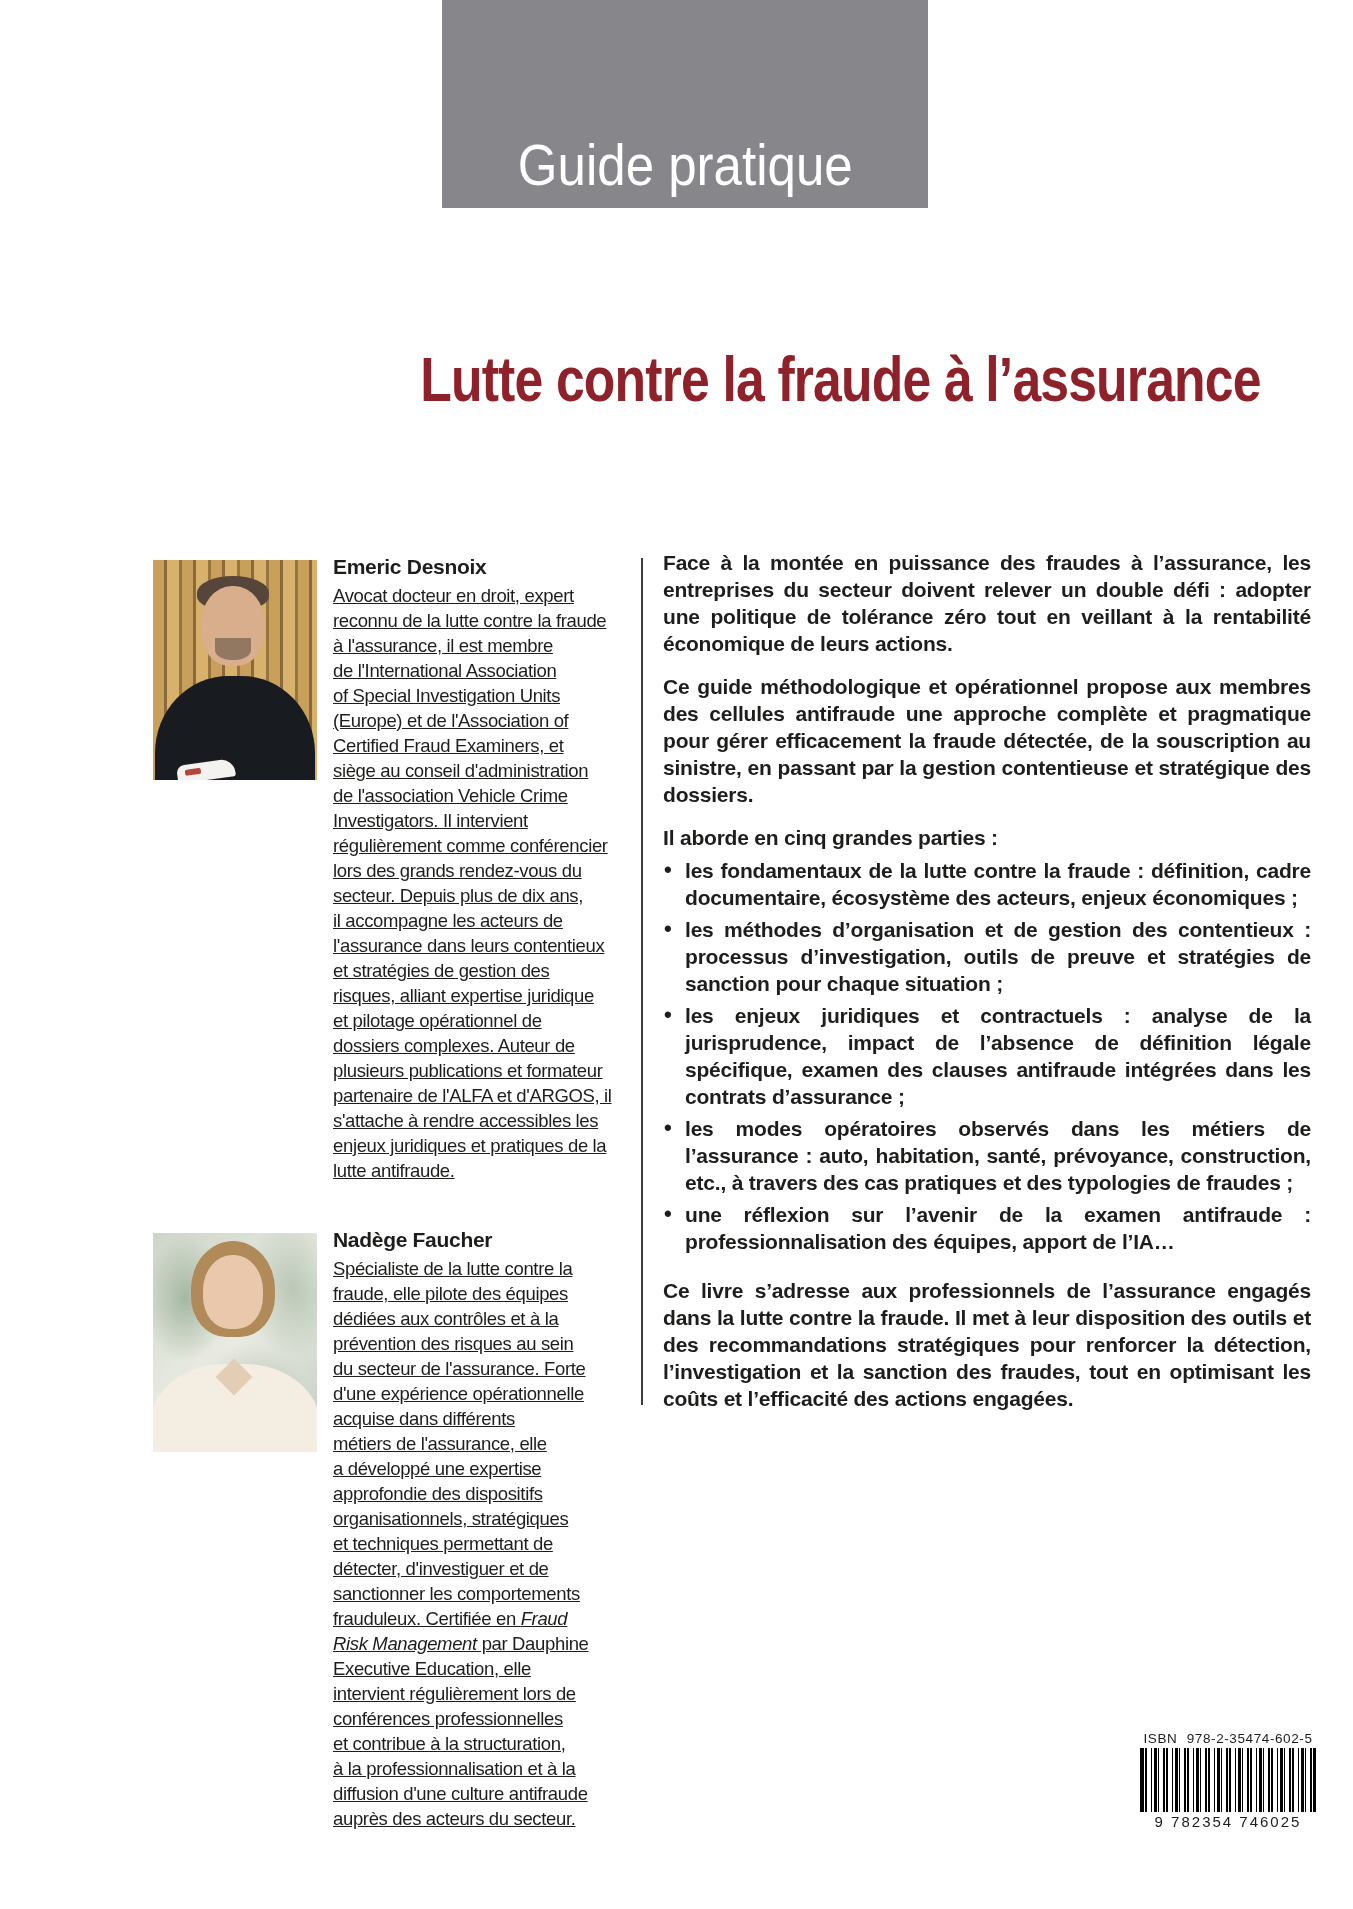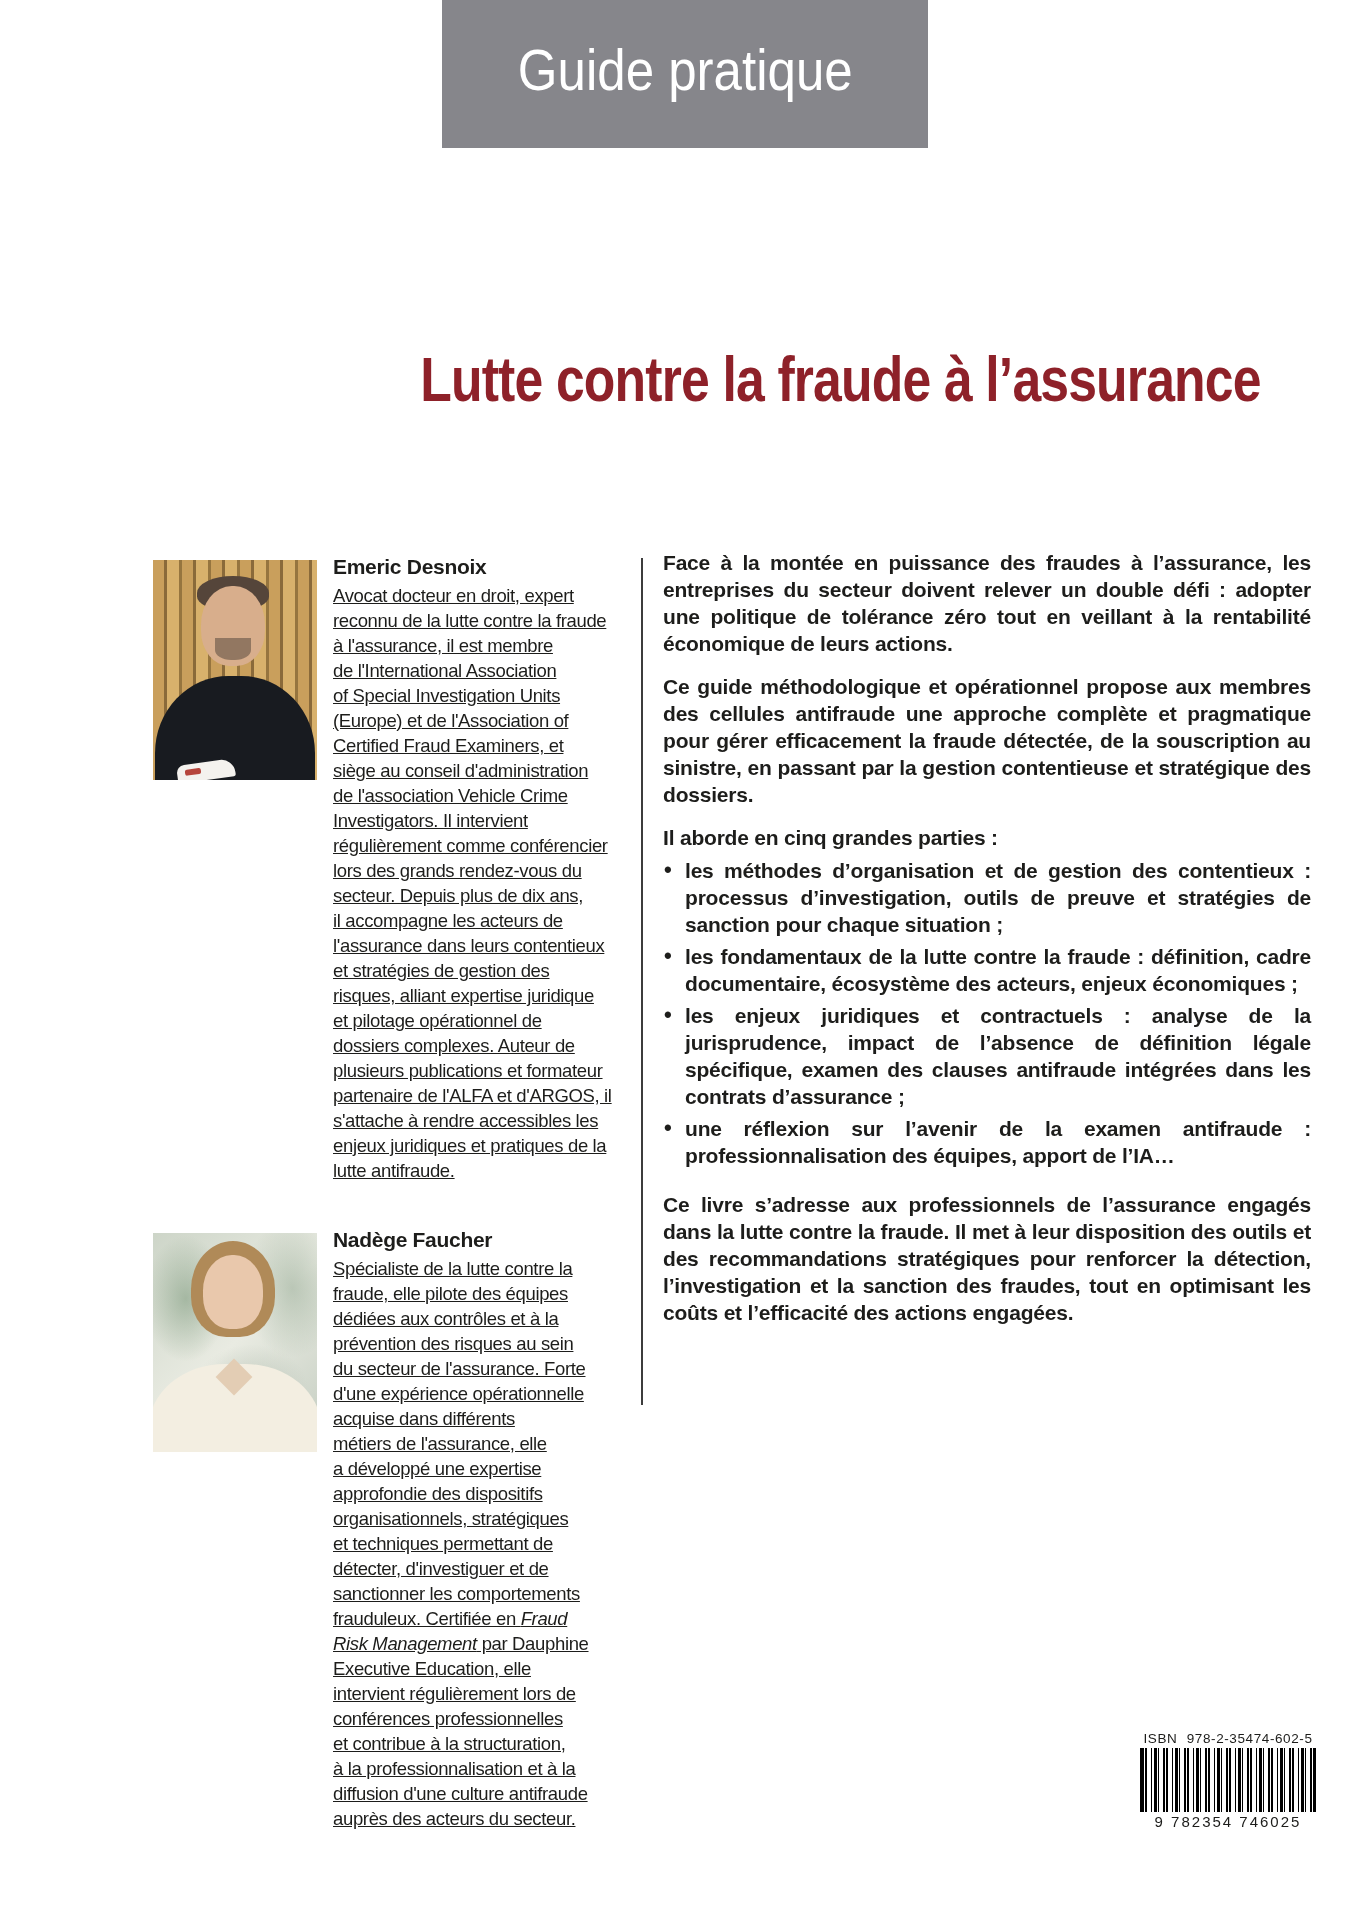--- a/index.html
+++ b/index.html
@@ -7,23 +7,23 @@
     position:relative;
     width:1353px;height:1909px;
     margin:0 auto;
     background:#ffffff;
     font-family:"Liberation Sans", sans-serif;
     color:#1d1d1b;
     overflow:hidden;
   }
   
   .banner{
-    position:absolute;left:442px;top:0;width:486px;height:148px;
+    position:absolute;left:442px;top:0;width:486px;height:208px;
     background:var(--banner-gray,#86868b);
-    display:flex;align-items:center;justify-content:center;
+    display:flex;align-items:flex-end;justify-content:center;
     padding-bottom:10px;box-sizing:border-box;
   }
   .banner-label{
     color:#ffffff;font-size:58px;font-weight:400;letter-spacing:0px;
     transform:scaleX(.88);transform-origin:center bottom;white-space:nowrap;
   }
   
   .main-title{
     position:absolute;left:0;right:0;top:346px;text-align:right;
     color:var(--accent-red,#8e2129);
@@ -171,23 +171,24 @@
 auprès des acteurs du secteur.</span></div>
   </div>
 
   <div class="divider"></div>
 
   <div class="right-col">
     <p>Face à la montée en puissance des fraudes à l’assurance, les entreprises du secteur doivent relever un double défi : adopter une politique de tolérance zéro tout en veillant à la rentabilité économique de leurs actions.</p>
     <p>Ce guide méthodologique et opérationnel propose aux membres des cellules antifraude une approche complète et pragmatique pour gérer efficacement la fraude détectée, de la souscription au sinistre, en passant par la gestion contentieuse et stratégique des dossiers.</p>
     <p class="intro">Il aborde en cinq grandes parties :</p>
     <ul>
+      <li><b>les fondamentaux de la lutte contre la fraude</b><span> : définition, cadre documentaire, écosystème des acteurs, enjeux économiques ;</span></li>
       <li><b>les méthodes d’organisation et de gestion des contentieux</b><span> : processus d’investigation, outils de preuve et stratégies de sanction pour chaque situation ;</span></li>
-      <li><b>les fondamentaux de la lutte contre la fraude</b><span> : définition, cadre documentaire, écosystème des acteurs, enjeux économiques ;</span></li>
       <li><b>les enjeux juridiques et contractuels</b><span> : analyse de la jurisprudence, impact de l’absence de définition légale spécifique, examen des clauses antifraude intégrées dans les contrats d’assurance ;</span></li>
+      <li><b>les modes opératoires observés dans les métiers de l’assurance</b><span> : auto, habitation, santé, prévoyance, construction, etc., à travers des cas pratiques et des typologies de fraudes ;</span></li>
       <li><b>une réflexion sur l’avenir de la examen antifraude</b><span> : professionnalisation des équipes, apport de l’IA…</span></li>
     </ul>
     <p>Ce livre s’adresse aux professionnels de l’assurance engagés dans la lutte contre la fraude. Il met à leur disposition des outils et des recommandations stratégiques pour renforcer la détection, l’investigation et la sanction des fraudes, tout en optimisant les coûts et l’efficacité des actions engagées.</p>
   </div>
 
 
   <div class="barcode">
     <p class="isbn-line">ISBN 978-2-35474-602-5</p>
     <div class="bars"></div>
     <div class="ean-digits">9 782354 746025</div>

